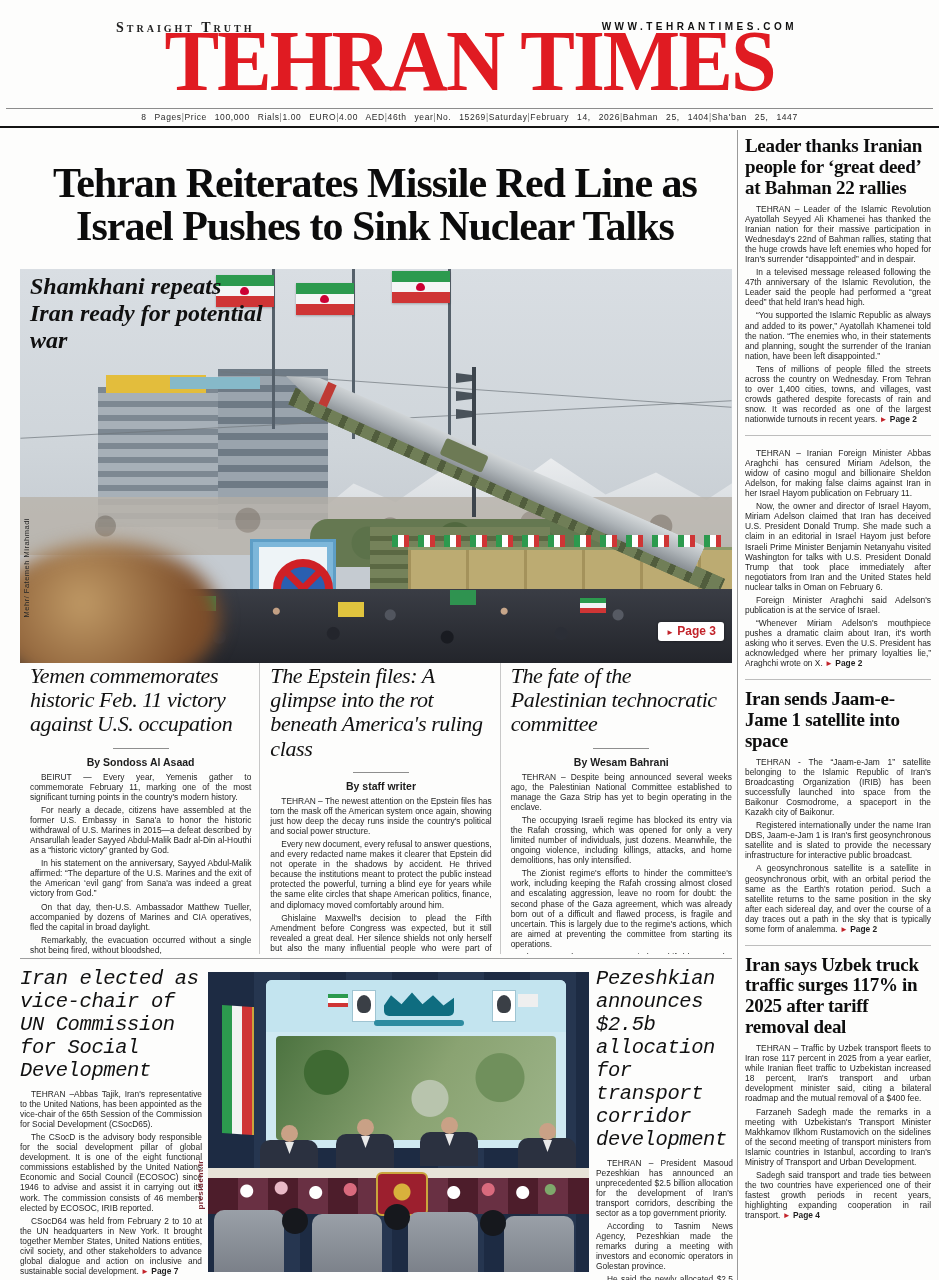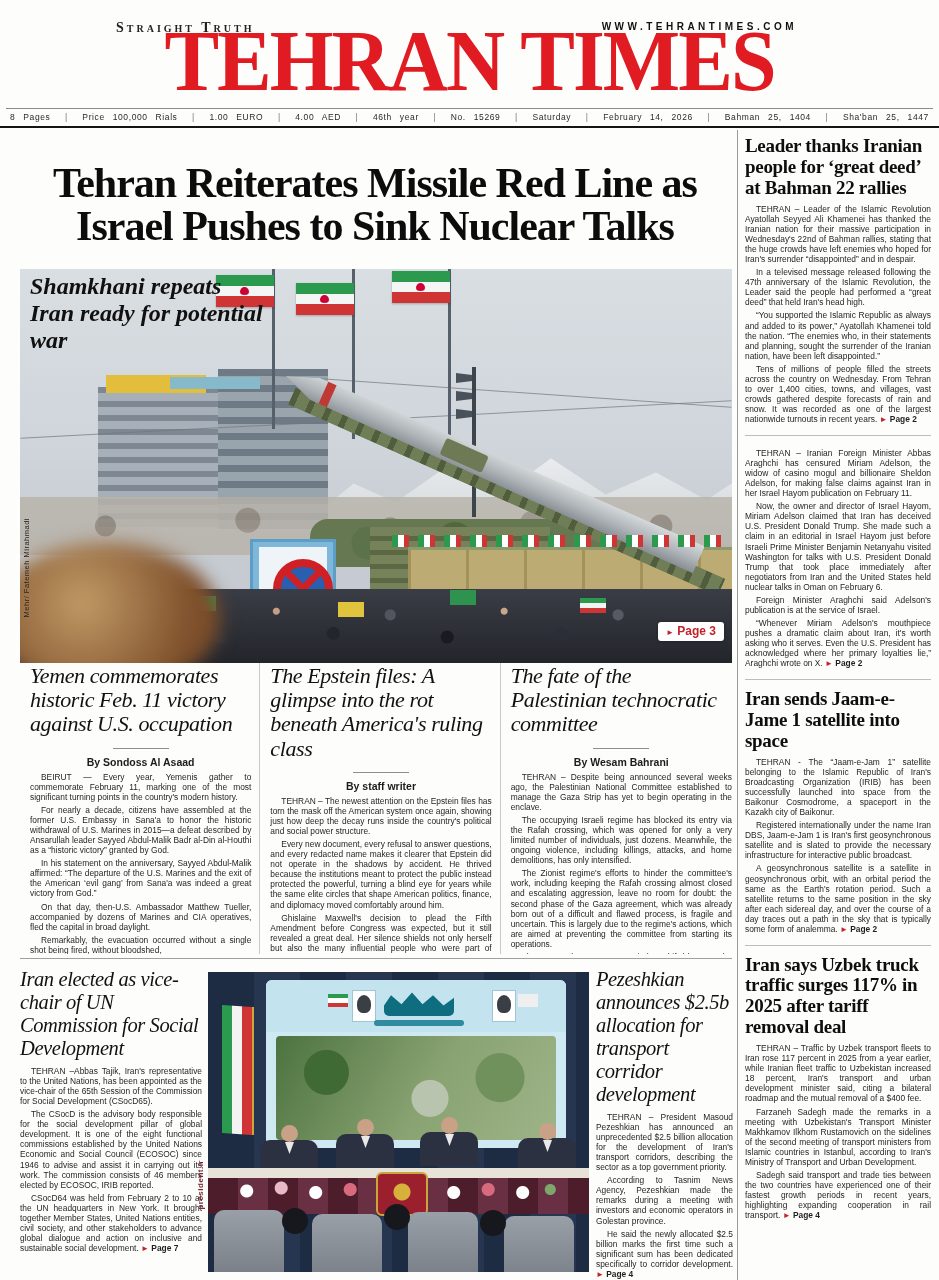--- a/index.html
+++ b/index.html
@@ -6,21 +6,21 @@
   .page{position:relative;width:939px;height:1280px;background:#fdfdfc;margin:0 auto;overflow:hidden;
         font-family:"Liberation Sans",sans-serif;color:#1b1b1b;}
   
   .tagline{position:absolute;left:116px;top:20px;font-family:"Liberation Serif",serif;font-weight:700;
            font-variant:small-caps;letter-spacing:3px;font-size:14px;color:#222;}
   .website{position:absolute;right:142px;top:21px;font-weight:700;font-size:10px;letter-spacing:3.5px;color:#111;}
   .paper-title{position:absolute;left:0;right:0;top:18px;text-align:center;
                font-family:"Liberation Serif",serif;font-weight:700;font-size:82px;line-height:1;
                color:#e01b22;letter-spacing:-2px;transform:scaleY(1.06);transform-origin:top center;}
   .rule-thin-top{position:absolute;left:6px;right:6px;top:108px;height:1px;background:#8c8c8c;}
-  .infobar{position:absolute;left:10px;right:10px;top:112px;display:flex;justify-content:space-between;
+  .infobar{position:absolute;left:10px;right:10px;top:112px;display:flex;justify-content:center;
            font-size:8.5px;letter-spacing:0.6px;color:#2a2a2a;word-spacing:5px;white-space:nowrap;}
   .infobar .pipe{color:#777;}
   .rule-heavy{position:absolute;left:0;right:0;top:126px;height:2px;background:#141414;}
   .v-divider{position:absolute;left:737px;top:130px;width:1px;height:1150px;background:#9a9a9a;}
   
   .lead-headline{position:absolute;left:18px;top:134px;width:714px;text-align:center;
                  font-family:"Liberation Serif",serif;font-weight:700;font-size:42px;line-height:1.02;
                  letter-spacing:-1px;color:#0c0c0c;}
   .lead-photo{position:absolute;left:20px;top:231px;width:712px;height:394px;overflow:hidden;
               background:linear-gradient(180deg,#d9dee3 0%,#cfd5da 45%,#c5cbd1 70%);margin-top:38px;}
@@ -107,21 +107,21 @@
          letter-spacing:-0.4px;color:#111;margin:4px 0 0;}
   .byline-rule{width:56px;height:1px;background:#8e8e8e;margin:11px auto 7px;}
   .byline{text-align:center;font-weight:700;font-size:10.5px;margin:0 0 4px;}
   .body-p{font-size:8.4px;line-height:1.2;text-align:justify;text-indent:11px;margin:3px 0;color:#1f1f1f;}
   .arr{color:#c2232a;font-size:8px;}
   .pref b{font-weight:700;}
   .hrule2{position:absolute;left:20px;top:958px;width:712px;height:1px;background:#9f9f9f;}
   
   .bot-left{position:absolute;left:20px;top:968px;width:182px;}
   .bot-right{position:absolute;left:596px;top:968px;width:137px;}
-  .bot-h{font-family:Liberation Serif, serif;font-style:italic;font-weight:400;font-size:20.5px;line-height:1.12;
+  .bot-h{font-family:Liberation Mono, monospace;font-style:italic;font-weight:400;font-size:20.5px;line-height:1.12;
          letter-spacing:-0.4px;color:#111;margin:0 0 6px;}
   .conf-photo{position:absolute;left:208px;top:972px;width:381px;height:300px;overflow:hidden;background:#20304a;}
   .conf-credit{position:absolute;left:196px;top:1160px;writing-mode:vertical-rl;transform:rotate(180deg);
                font-size:8px;font-weight:700;color:#7c2731;letter-spacing:.5px;z-index:3;}
   .wallpanels{position:absolute;inset:0;background:repeating-linear-gradient(90deg,#1d2b43 0 46px,#263650 46px 92px);}
   .screen{position:absolute;left:58px;top:8px;width:300px;height:168px;border-radius:6px;background:#cfe9f2;overflow:hidden;}
   .screen .strip{position:absolute;left:0;top:0;width:100%;height:52px;background:#c3e4ef;}
   .portrait{position:absolute;top:10px;width:22px;height:30px;background:#fff;border:1px solid #9fc4d2;}
   .portrait:after{content:"";position:absolute;left:4px;top:4px;width:14px;height:18px;border-radius:50% 50% 40% 40%;background:#3a3f46;}
   .mini-flag{position:absolute;top:14px;width:20px;height:13px;background:linear-gradient(180deg,#2c9a4e 0 34%,#fff 34% 67%,#cf3535 67%);}

